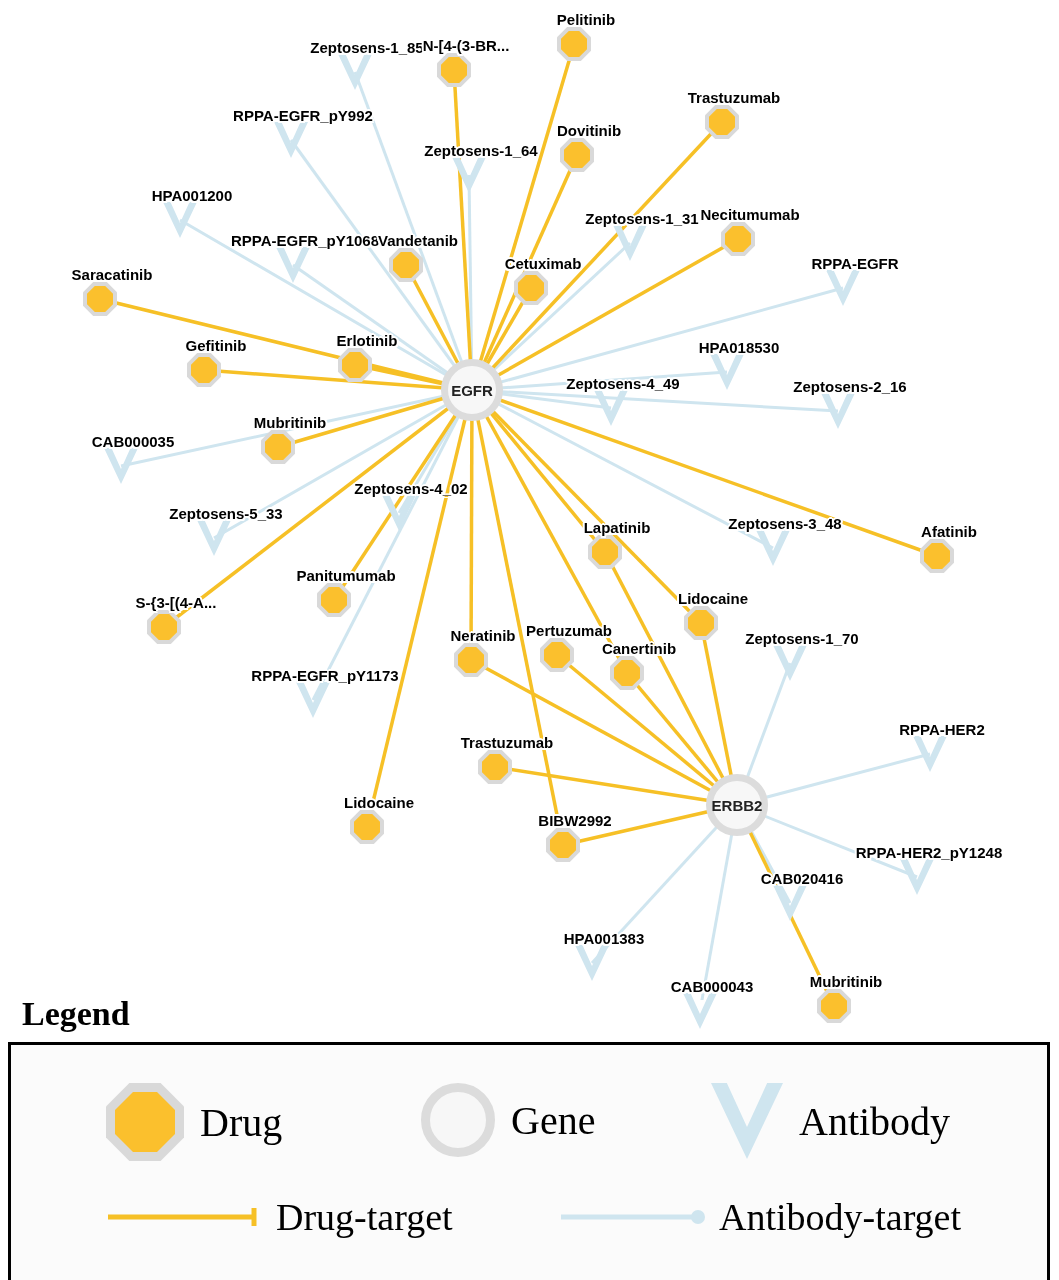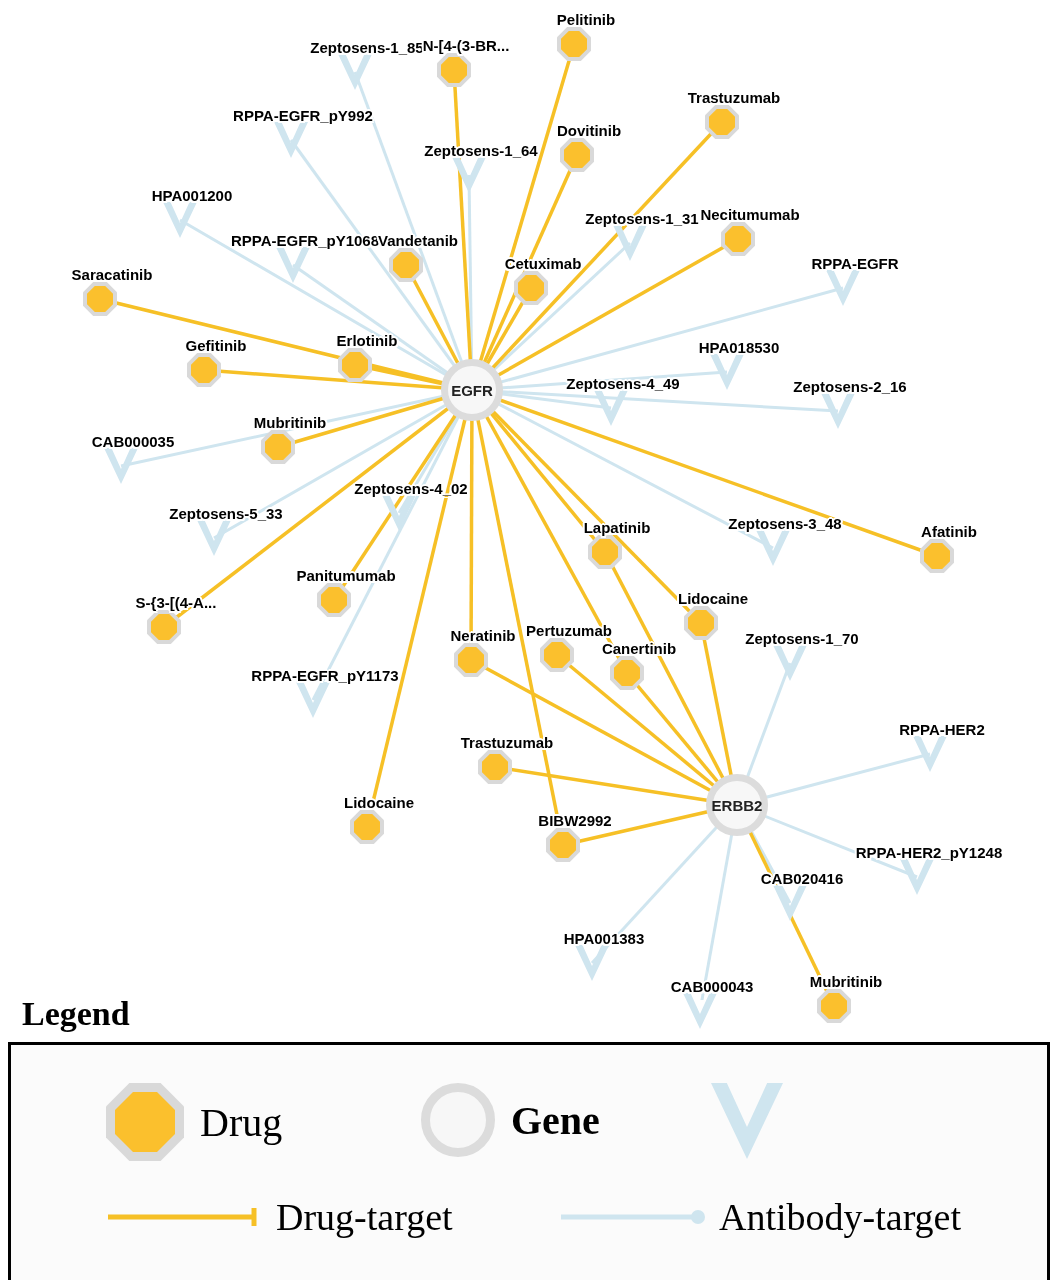--- a/index.html
+++ b/index.html
@@ -424,26 +424,27 @@
 </div>
 
 <div id="legend-title">Legend</div>
 
 <div id="legend-box">
   <div class="legend-row1">
     <div class="legend-item" style="left:95px;">
       <div class="lg-drug"></div>
       <div class="lg-text">Drug</div>
     </div>
-    <div class="legend-item" style="left:410px;font-weight:bold;">
+    <div class="legend-item" style="left:410px;">
       <div class="lg-gene"></div>
       <div class="lg-text">Gene</div>
     </div>
     <div class="legend-item" style="left:700px;">
       <div class="lg-antibody"></div>
+      <div class="lg-text">Antibody</div>
     </div>
   </div>
   <div class="legend-row2">
     <div class="lg-edge-item" style="left:95px;">
       <svg width="160" height="24">
         <line x1="2" y1="12" x2="148" y2="12" stroke="#f6c026" stroke-width="5"></line>
         <line x1="148" y1="3" x2="148" y2="21" stroke="#f6c026" stroke-width="5"></line>
       </svg>
       <div class="lg-edge-text">Drug-target</div>
     </div>

